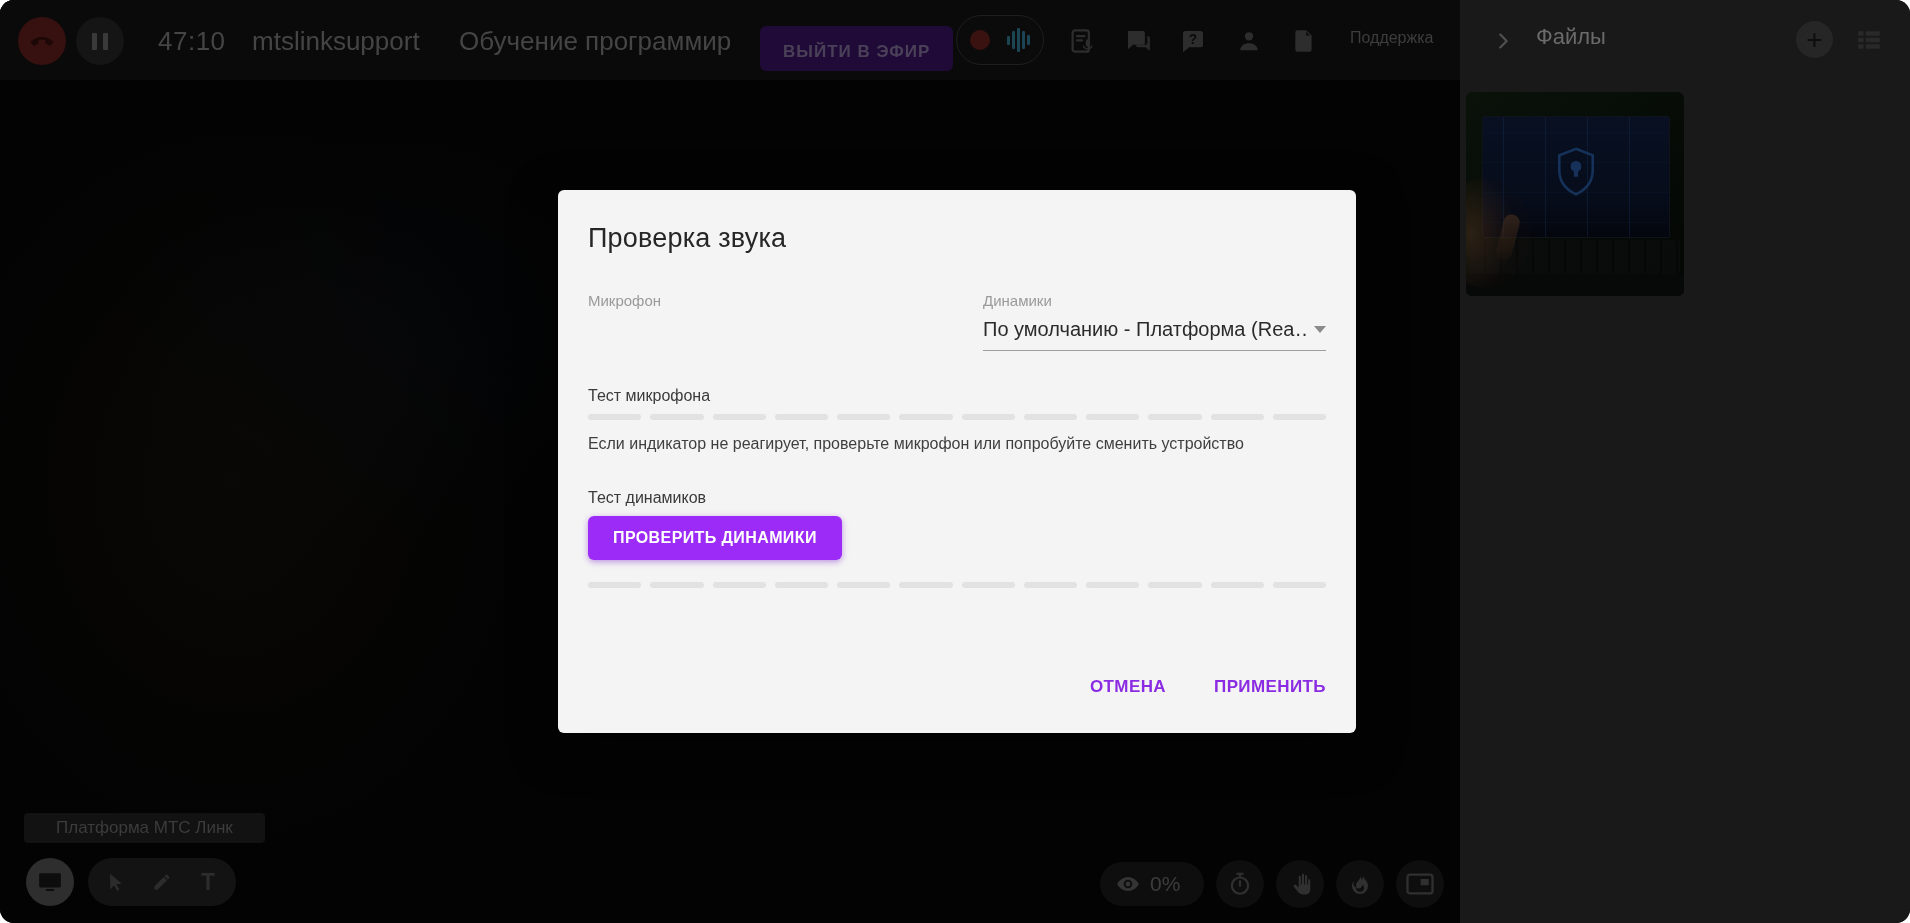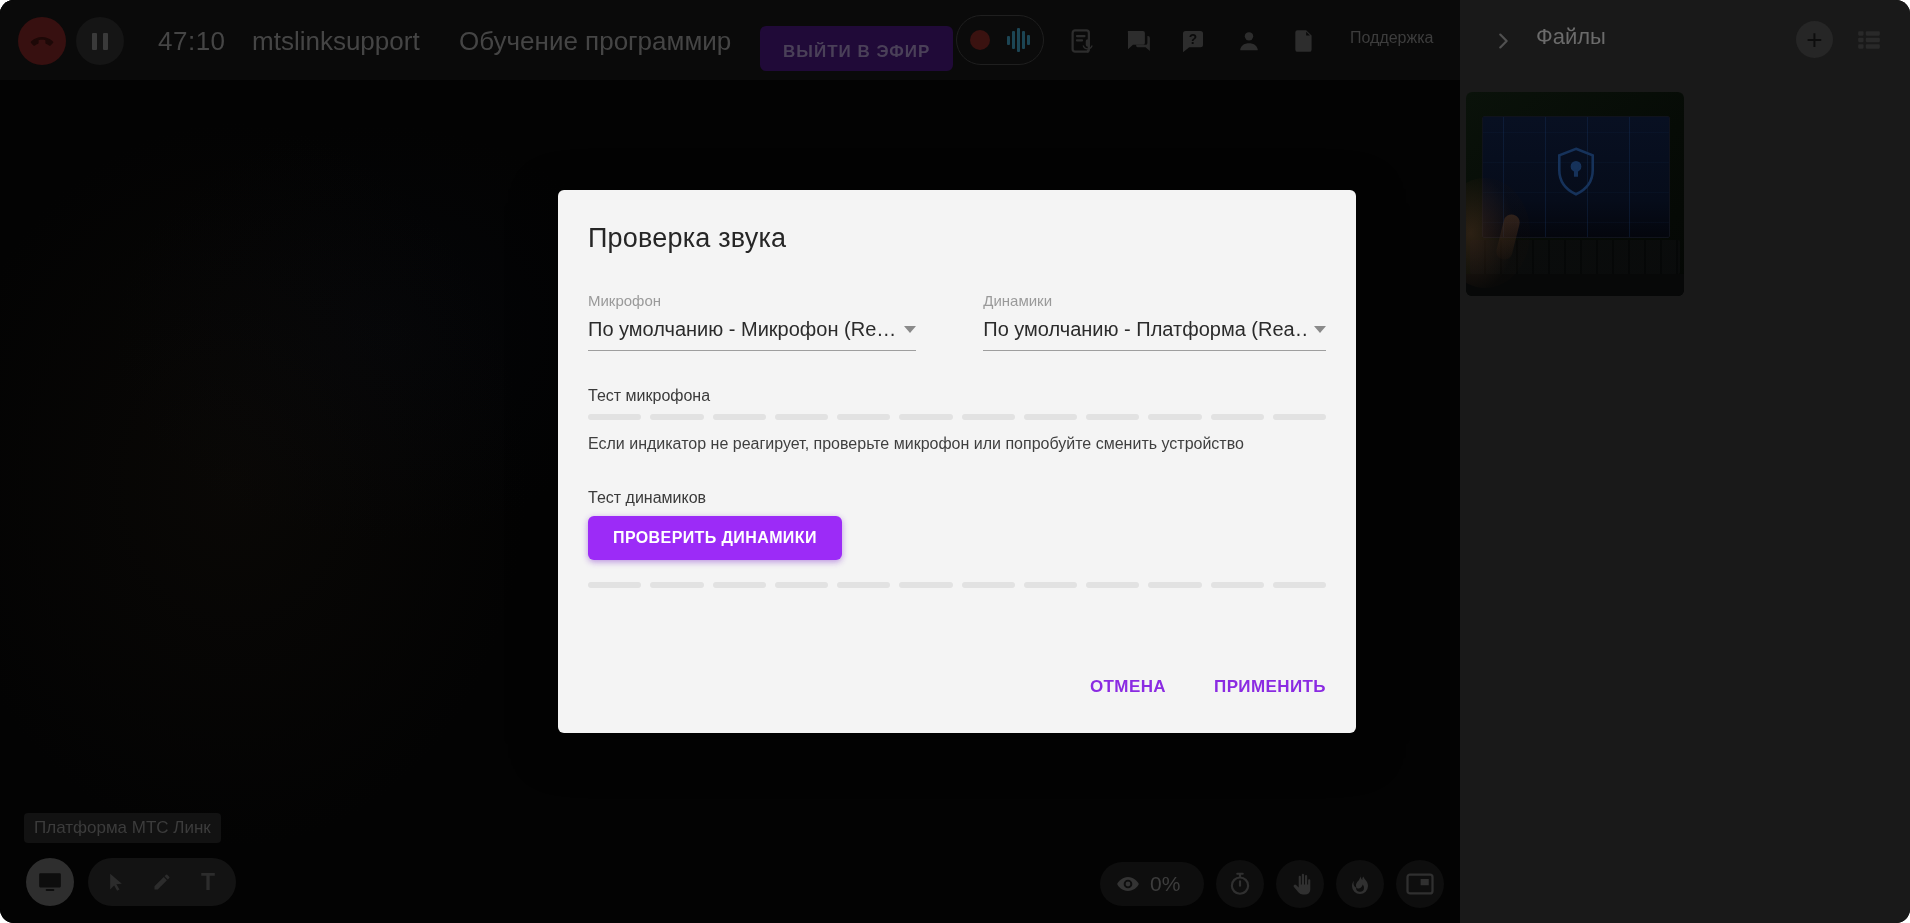--- a/index.html
+++ b/index.html
@@ -30,21 +30,21 @@
   .recpill{position:absolute;left:956px;top:15px;width:88px;height:50px;border-radius:26px;background:#0b0b0b;border:1px solid #1f1f1f;
     display:flex;align-items:center;justify-content:space-between;padding:0 13px;box-sizing:border-box;cursor:pointer;}
   .recdot{width:20px;height:20px;border-radius:50%;background:#3a1210;}
   .wave{display:flex;align-items:center;gap:2px;height:28px;}
   .wave i{display:block;width:3px;background:#1c4554;border-radius:1px;}
   .wave i:nth-child(1){height:9px}.wave i:nth-child(2){height:18px}.wave i:nth-child(3){height:24px}.wave i:nth-child(4){height:18px}.wave i:nth-child(5){height:10px}
 
   .tb-icon{position:absolute;top:17px;width:48px;height:48px;border:none;background:transparent;color:#2d2d2d;display:flex;align-items:center;justify-content:center;cursor:pointer;padding:0;}
   .support{position:absolute;left:1350px;top:29px;font-size:16px;color:#3d3d3d;white-space:nowrap;cursor:pointer;}
 
-  .watermark{position:absolute;left:24px;top:813px;background:#121212;border-radius:4px;padding:5px 10px;font-size:17px;color:#3c3c3c;}
+  .watermark{position:absolute;left:24px;top:813px;background:#121212;border-radius:4px;padding:5px 32px;font-size:17px;color:#3c3c3c;}
 
   .share-circle{left:26px;top:858px;background:#2e2e2e;color:#0d0d0d;}
   .annotbar{position:absolute;left:88px;top:858px;width:148px;height:48px;border-radius:24px;background:#131313;display:flex;align-items:center;justify-content:space-evenly;}
   .tool-btn{width:36px;height:36px;border:none;background:transparent;color:#2c2c2c;display:flex;align-items:center;justify-content:center;cursor:pointer;padding:0;font-size:23px;font-weight:700;}
 
   .viewpill{position:absolute;left:1100px;top:862px;width:104px;height:44px;border-radius:22px;background:#0e0e0e;display:flex;align-items:center;gap:9px;padding-left:15px;box-sizing:border-box;cursor:pointer;}
   .viewpill .pct{font-size:21px;color:#3d3d3d;}
   .stage-circle{top:860px;background:#0e0e0e;color:#303030;}
   .c-stopwatch{left:1216px}.c-hand{left:1276px}.c-fire{left:1336px}.c-pip{left:1396px}
 
@@ -294,24 +294,20 @@
       </div>
     </div>
   </aside>
 
   <div class="dialog">
     <h2>Проверка звука</h2>
 
     <div class="devrow">
       <div class="select">
         <label>Микрофон</label>
-        <div class="selval">
-          <span class="val">По умолчанию - Микрофон (Re…</span>
-          <span class="caret"></span>
-        </div>
       </div>
       <div class="select">
         <label>Динамики</label>
         <div class="selval">
           <span class="val">По умолчанию - Платформа (Rea…</span>
           <span class="caret"></span>
         </div>
       </div>
     </div>
 

